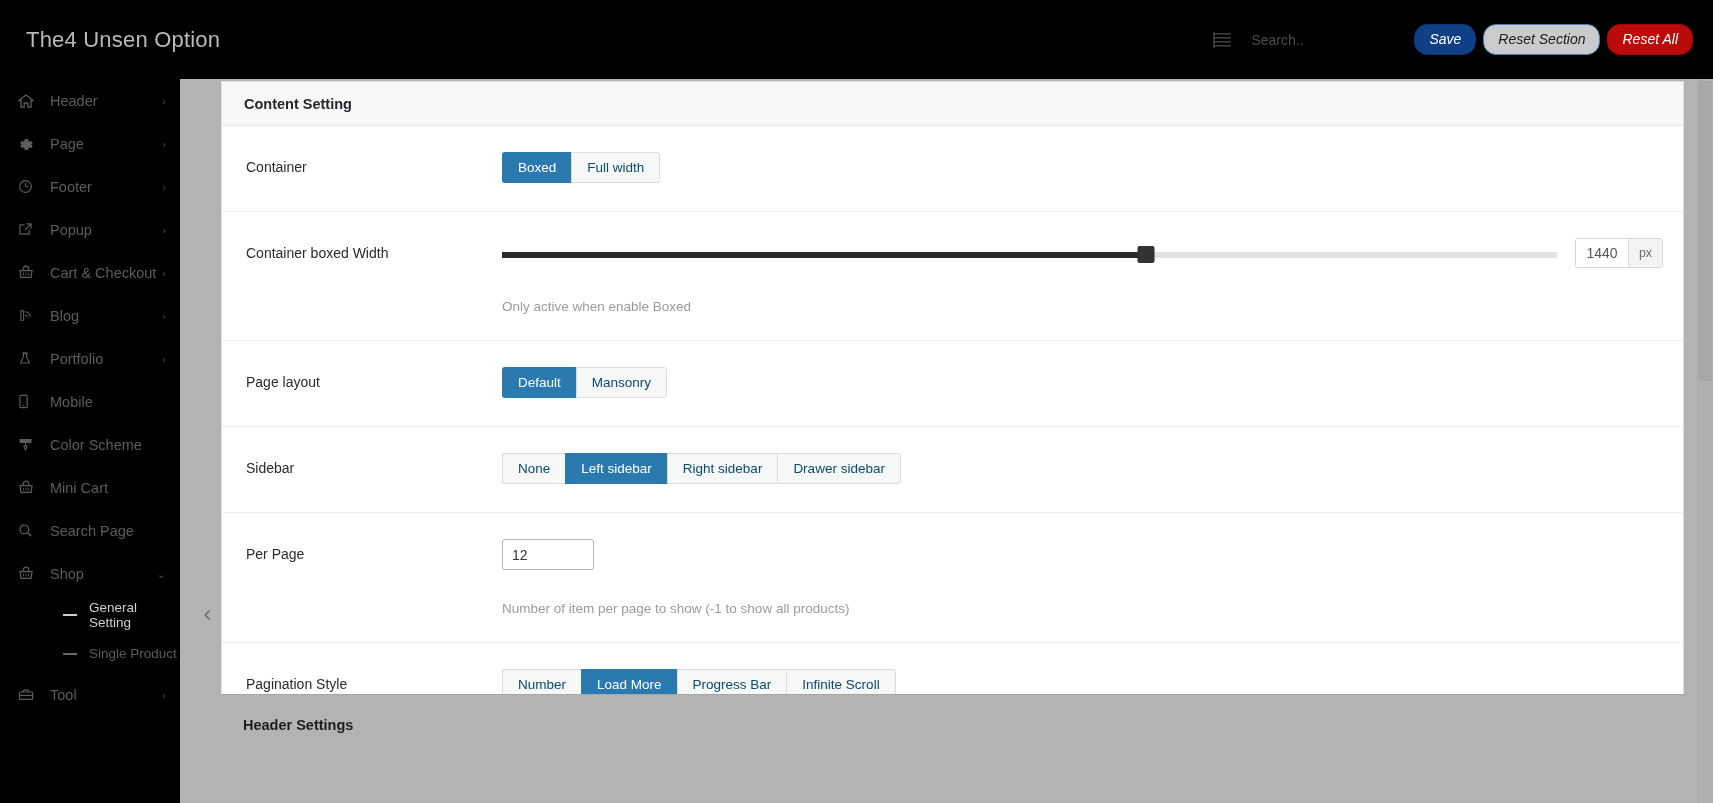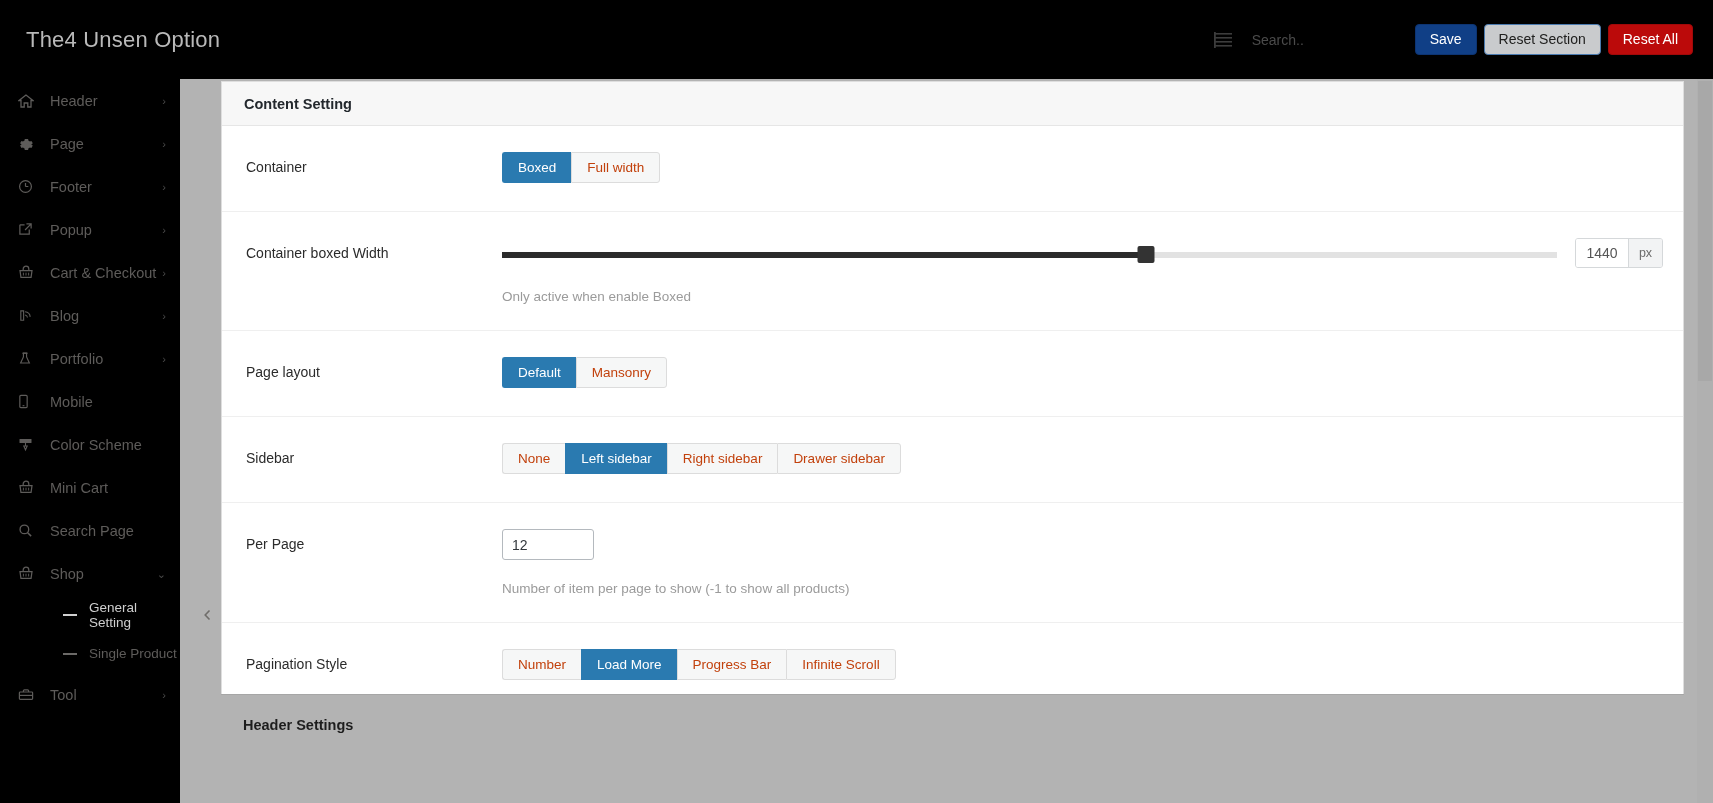--- a/index.html
+++ b/index.html
@@ -53,25 +53,26 @@
     font-size: 14px;
     font-family: "Liberation Sans", sans-serif;
   }
   .search-input::placeholder { color: #4b4b4b; }
   .btn {
     height: 31px;
     padding: 0 14px;
     margin-left: 7px;
     font-size: 14px;
     font-family: "Liberation Sans", sans-serif;
-    border-radius: 4px;
+    border-radius: 13px;
     border: 1px solid transparent;
     cursor: pointer;
     line-height: 29px;
     white-space: nowrap;
+    font-style: italic;
   }
   .btn-save { background: #103f86; color: #ffffff; border-color: #0d3472; }
   .btn-reset-section { background: #c9cbcd; color: #20201f; border: 1px solid #4a7aaf; }
   .btn-reset-all { background: #bb0a0a; color: #ffffff; border-color: #a10909; }
 
   
   .sidebar {
     position: absolute; left: 0; top: 79px;
     width: 180px; height: 724px;
     background: #000000;
@@ -168,34 +169,34 @@
     flex: 0 0 280px;
     padding-left: 24px;
     padding-top: 7px;
     font-size: 14px;
     color: #2b2b2b;
   }
   .field-control { flex: 1 1 auto; padding-right: 20px; position: relative; }
   .help-text {
     font-size: 13.5px;
     color: #9b9b9b;
-    margin-top: 21px;
+    margin-top: 31px;
   }
 
   
   .btn-group { display: inline-flex; }
   .bg-btn {
     height: 31px;
     padding: 0 15px;
     font-size: 13.5px;
     line-height: 29px;
     background: #f6f7f7;
     border: 1px solid #dcdcdc;
     border-right: none;
-    color: #c2410c;
+    color: #0c4a6e;
     cursor: pointer;
     white-space: nowrap;
     font-family: "Liberation Sans", sans-serif;
   }
   .bg-btn:first-child { border-radius: 3px 0 0 3px; }
   .bg-btn:last-child { border-right: 1px solid #dcdcdc; border-radius: 0 3px 3px 0; }
   .bg-btn.active {
     background: #2a7ab0;
     color: #ffffff;
     border-color: #2a7ab0;

